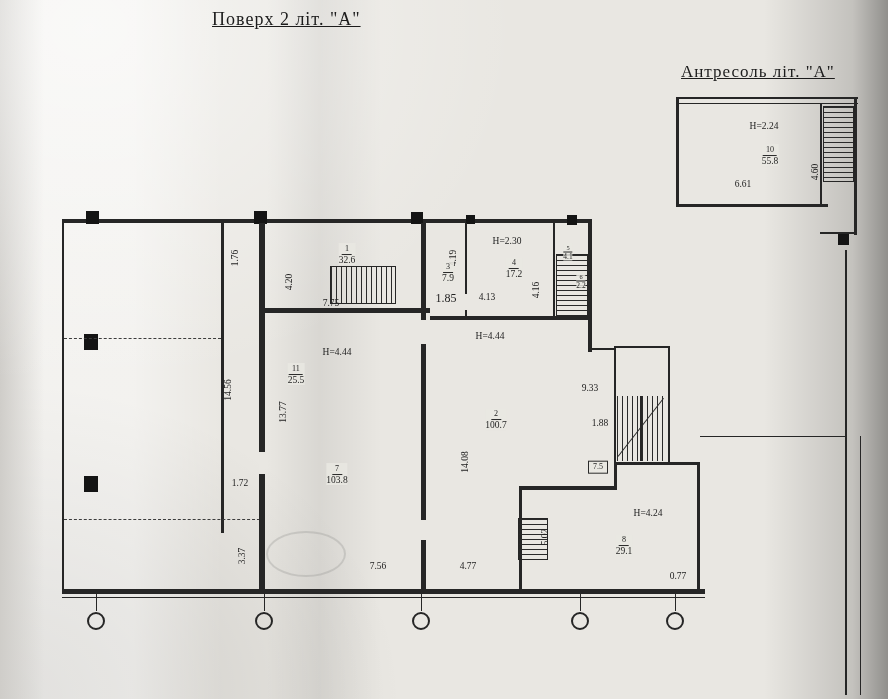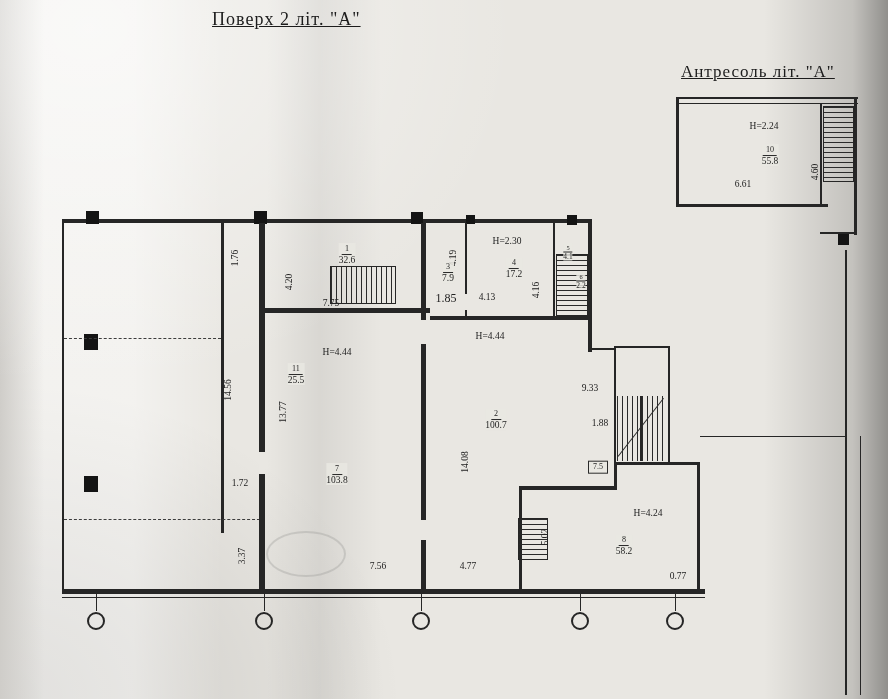--- a/index.html
+++ b/index.html
@@ -152,19 +152,19 @@
       <div class="dim" style="left: 648px; top: 514px;">H=4.24</div>
       <div class="dim" style="left: 764px; top: 127px;">H=2.24</div>
       <div class="frac" style="left: 347px; top: 254px;"><span class="n">1</span><span class="d">32.6</span></div>
       <div class="frac" style="left: 448px; top: 272px;"><span class="n">3</span><span class="d">7.9</span></div>
       <div class="frac" style="left: 514px; top: 268px;"><span class="n">4</span><span class="d">17.2</span></div>
       <div class="frac" style="left: 568px; top: 252px; font-size: 7.5px;"><span class="n">5</span><span class="d">4.1</span></div>
       <div class="frac" style="left: 581px; top: 281px; font-size: 7.5px;"><span class="n">6</span><span class="d">2.2</span></div>
       <div class="frac" style="left: 496px; top: 419px;"><span class="n">2</span><span class="d">100.7</span></div>
       <div class="frac" style="left: 337px; top: 474px;"><span class="n">7</span><span class="d">103.8</span></div>
       <div class="frac" style="left: 250px; top: 374px; margin-left: 46px;"><span class="n">11</span><span class="d">25.5</span></div>
-      <div class="frac" style="left: 624px; top: 545px;"><span class="n">8</span><span class="d">58.2</span></div>
+      <div class="frac" style="left: 624px; top: 545px;"><span class="n">8</span><span class="d">29.1</span></div>
       <div class="frac" style="left: 770px; top: 155px;"><span class="n">10</span><span class="d">55.8</span></div>
       <div class="frac boxed" style="left: 598px; top: 467px; font-size: 8px;">
         <span class="d">7.5</span>
       </div>
     </div>
 </div>
 
 </body></html>

